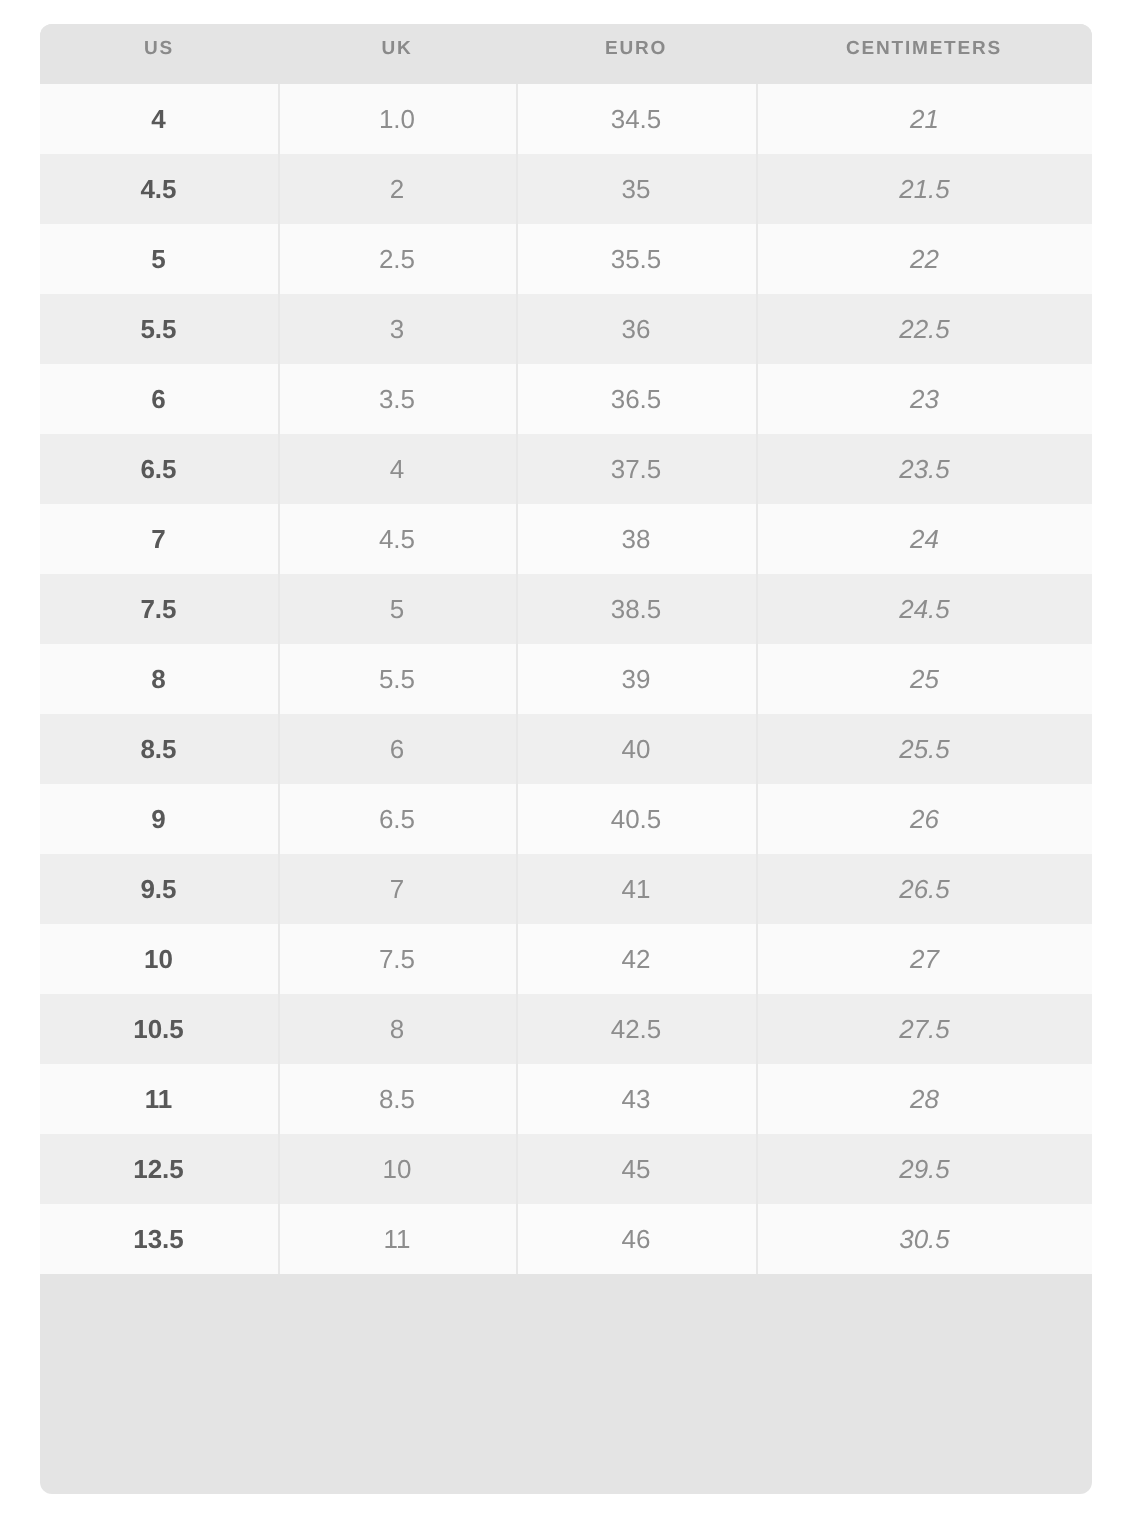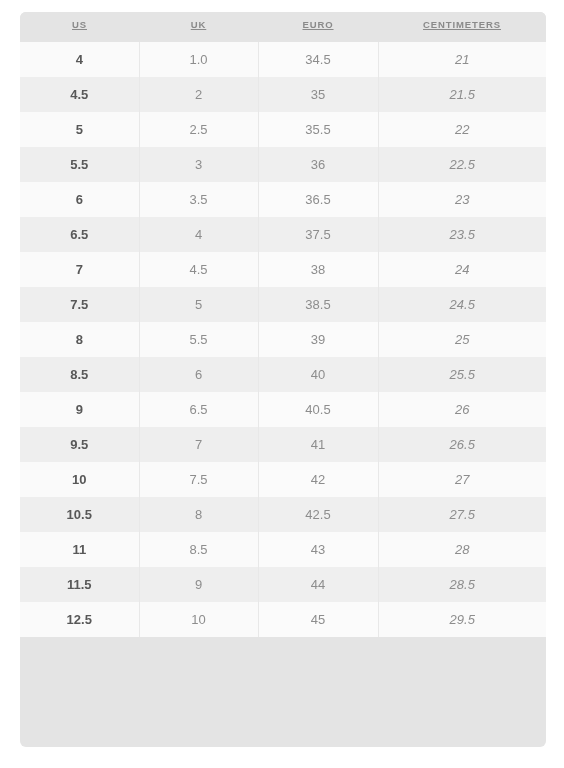--- a/index.html
+++ b/index.html
@@ -45,21 +45,20 @@
     height: 24px;
     padding: 0 0 6px 0;
     background: #e4e4e4;
     font-size: 9.5px;
     font-weight: bold;
     letter-spacing: 0.9px;
     color: #8a8a8a;
     vertical-align: middle;
     text-transform: uppercase;
     border: none;
-    text-decoration: underline;
   }
 
   table.size-table tbody td {
     height: 35px;
     text-align: center;
     vertical-align: middle;
     font-size: 13px;
     color: #8d8d8d;
     font-weight: normal;
     border-right: 1px solid #e8e8e8;
@@ -200,27 +199,27 @@
             <td class="col-euro">42.5</td>
             <td class="col-cm">27.5</td>
           </tr>
           <tr>
             <td class="col-us">11</td>
             <td class="col-uk">8.5</td>
             <td class="col-euro">43</td>
             <td class="col-cm">28</td>
           </tr>
           <tr>
-            <td class="col-us">11.5</td>
-            <td class="col-uk">9</td>
-            <td class="col-euro">44</td>
-            <td class="col-cm">28.5</td>
-          </tr>
-          <tr>
             <td class="col-us">12.5</td>
             <td class="col-uk">10</td>
             <td class="col-euro">45</td>
             <td class="col-cm">29.5</td>
           </tr>
+          <tr>
+            <td class="col-us">13.5</td>
+            <td class="col-uk">11</td>
+            <td class="col-euro">46</td>
+            <td class="col-cm">30.5</td>
+          </tr>
         </tbody>
     </table>
   </div>
 </div>
 
 </body></html>

